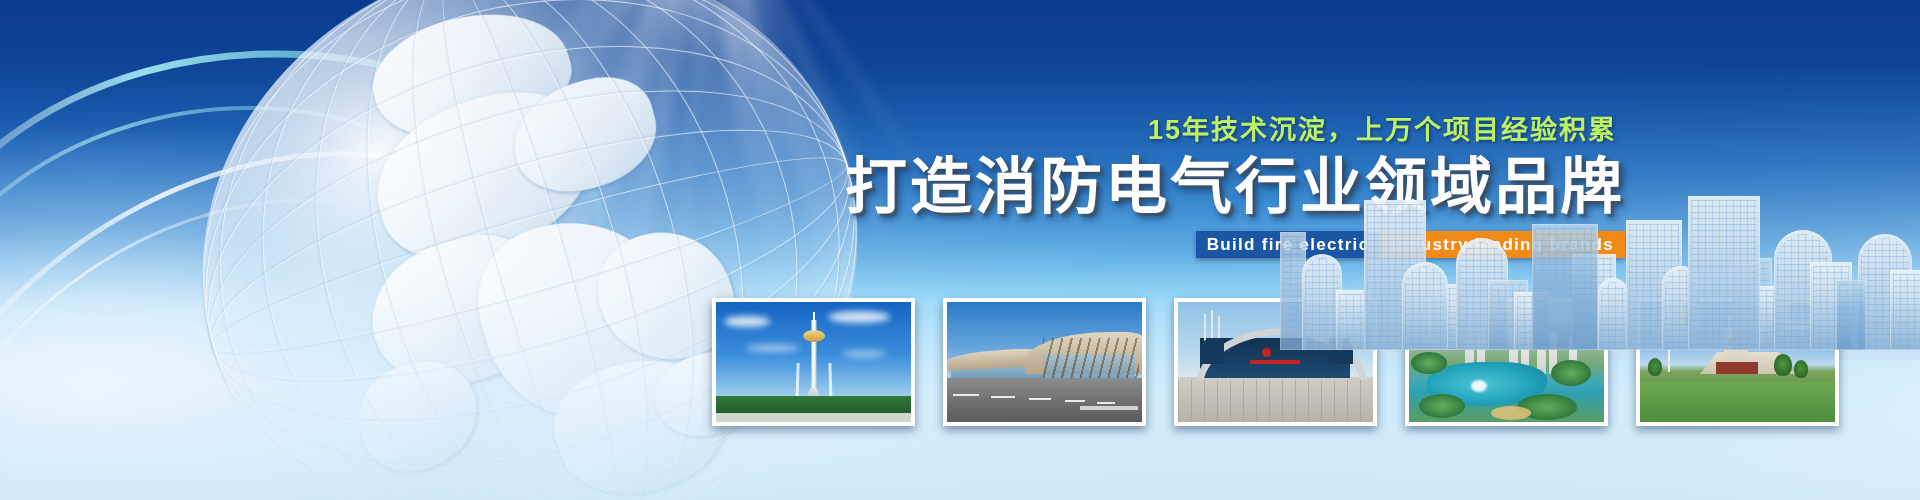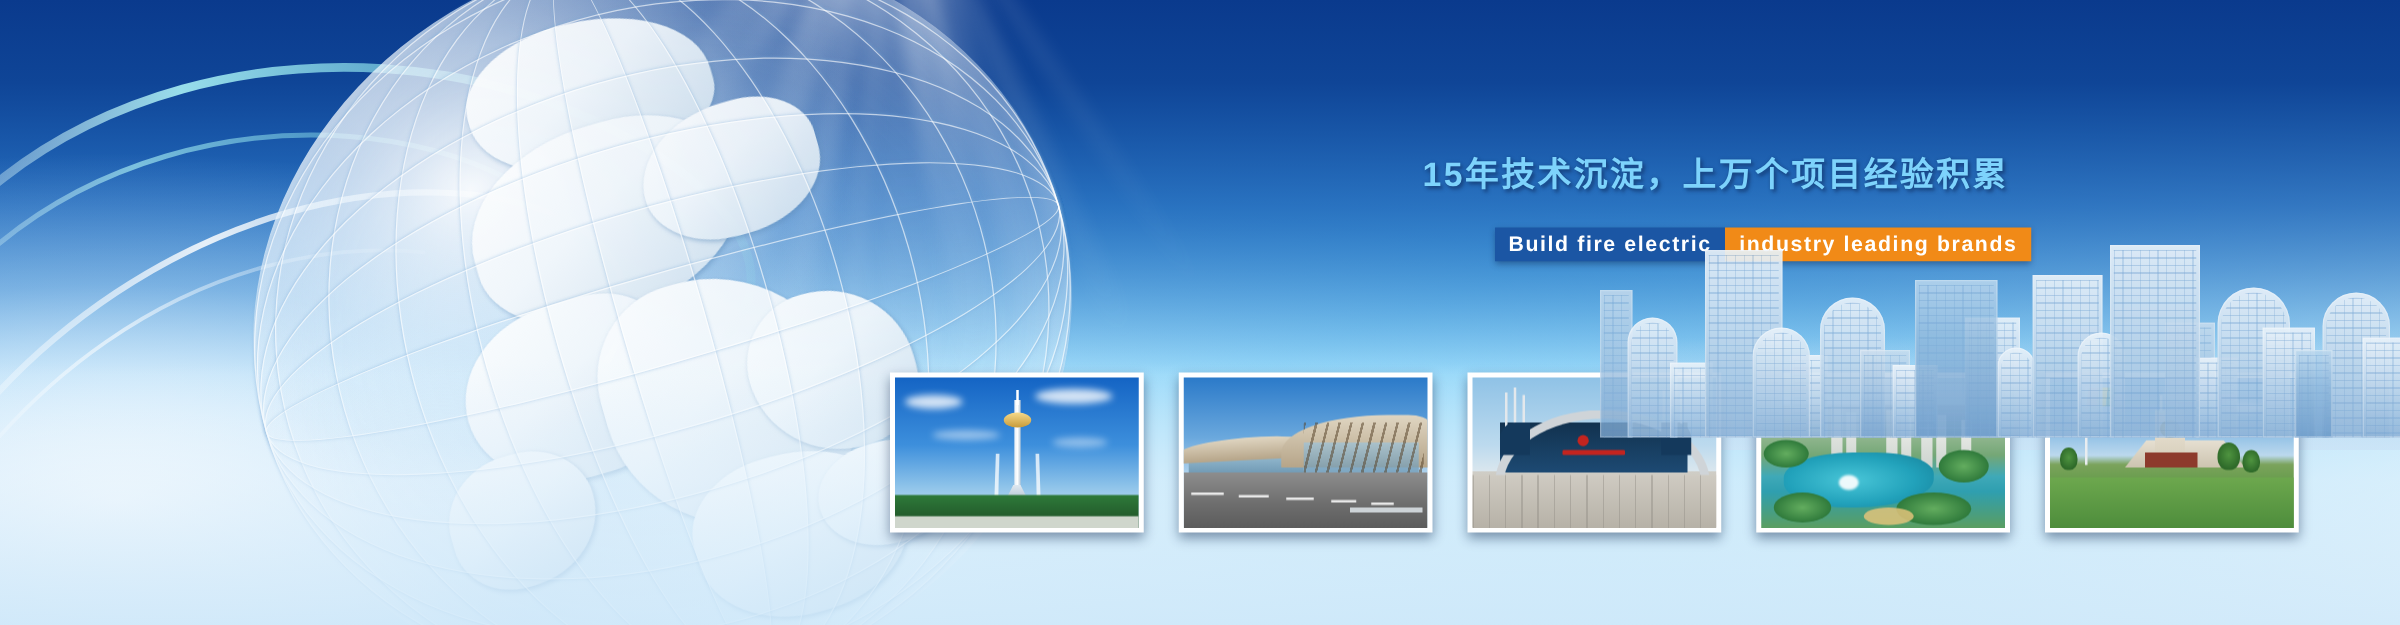--- a/index.html
+++ b/index.html
@@ -98,25 +98,25 @@
     position:absolute;left:0;right:0;bottom:-10px;height:90px;
     background:linear-gradient(180deg,rgba(160,200,234,0) 0%,rgba(175,210,238,.75) 60%,rgba(190,221,244,.95) 100%);
   }
 
   
   .copy{
     position:absolute;left:805px;top:108px;width:820px;
     text-align:right;
   }
   .subhead{
-    margin:16px;
+    margin:6px;
     font-size:27px;
     line-height:1.2;
     letter-spacing:2px;
-    color:#7dd3fc;
+    color:#bef264;
     font-weight:700;
     text-shadow:2px 2px 3px rgba(18,52,104,.65), 0 0 2px rgba(20,60,115,.5);
     padding-right:2px;
   }
   .headline{
     margin:8px 0 0 0;
     font-size:62px;
     line-height:1.08;
     letter-spacing:3px;
     font-weight:700;
@@ -295,20 +295,21 @@
       <div class="bld " style="left: 56px; width: 34px; height: 60px; z-index: 12;"></div>
       <div class="bld round" style="left: 22px; width: 40px; height: 96px; z-index: 11;"></div>
       <div class="bld dark" style="left: 0px; width: 26px; height: 118px; z-index: 10;"></div>
     <div class="skyline-haze"></div>
   </div>
 
   <div class="sky-bottom"></div>
 
   <div class="copy">
     <p class="subhead">15年技术沉淀，上万个项目经验积累</p>
+    <h1 class="headline">打造消防电气行业领域品牌</h1>
     <div class="tagbar">
       <span class="tag-blue">Build fire electric</span>
       <span class="tag-orange">industry leading brands</span>
     </div>
   </div>
 
   <div class="photos">
 
     <div class="photo p1">
       <div class="pic">

